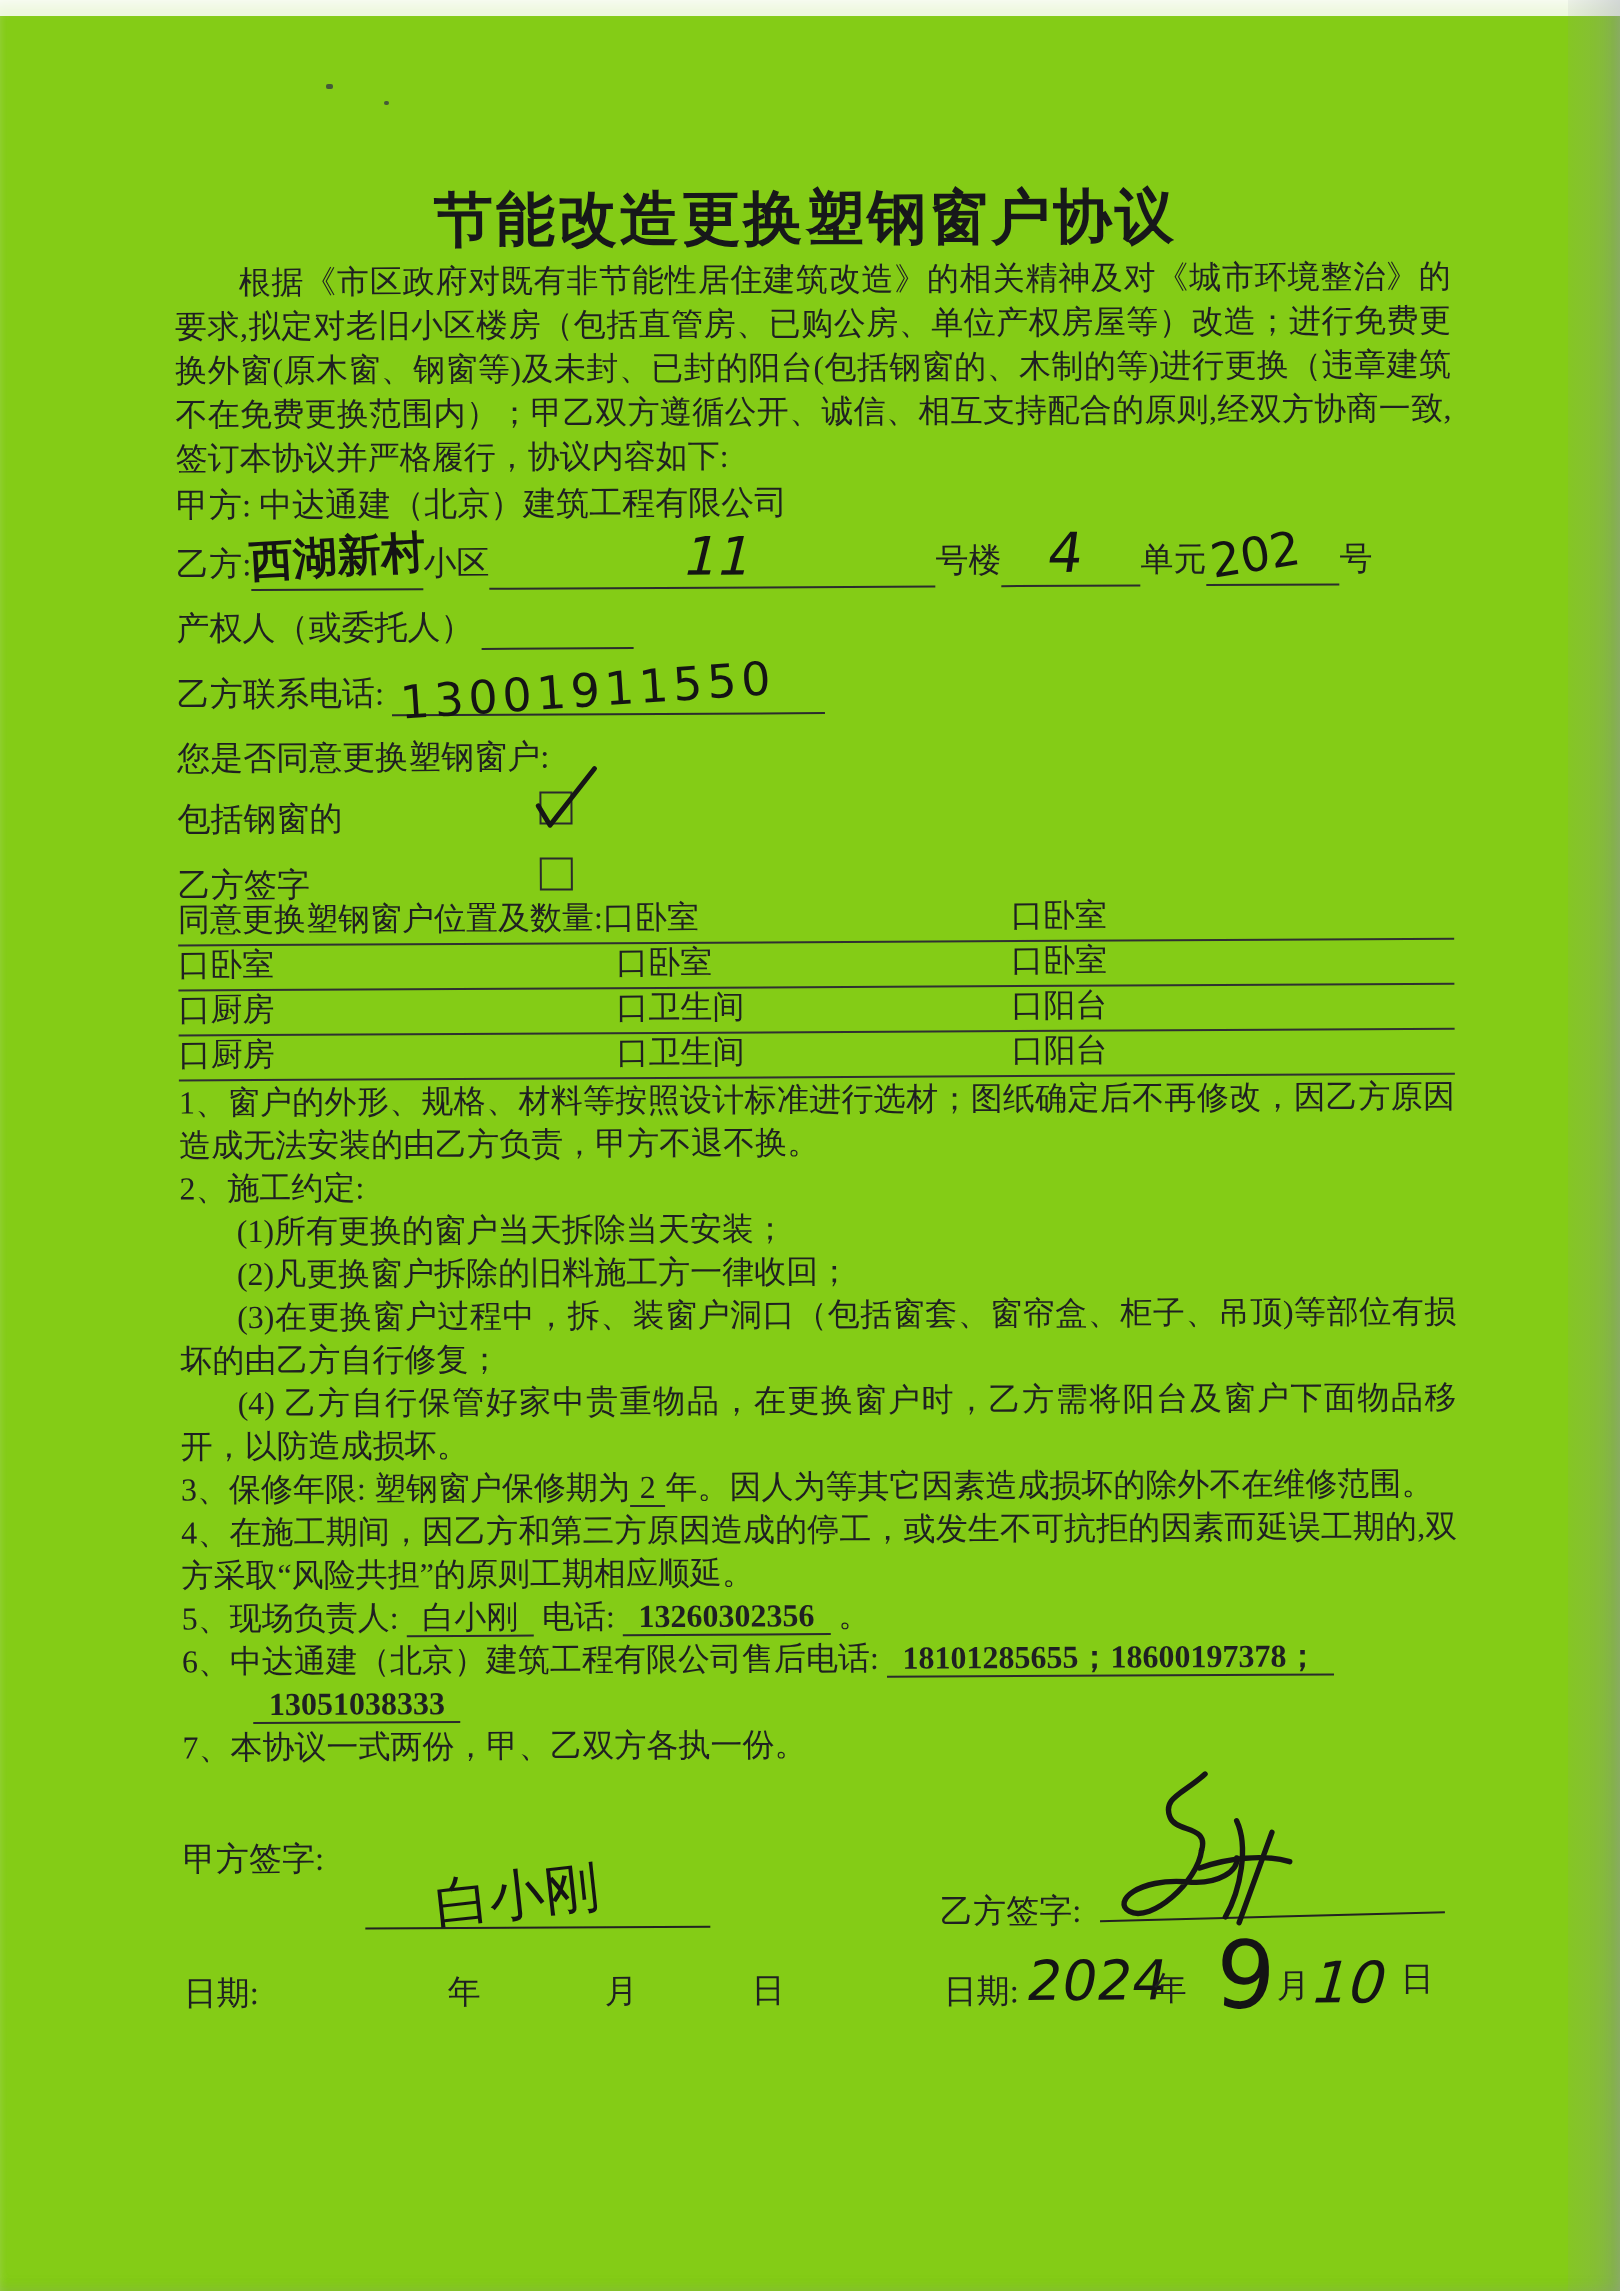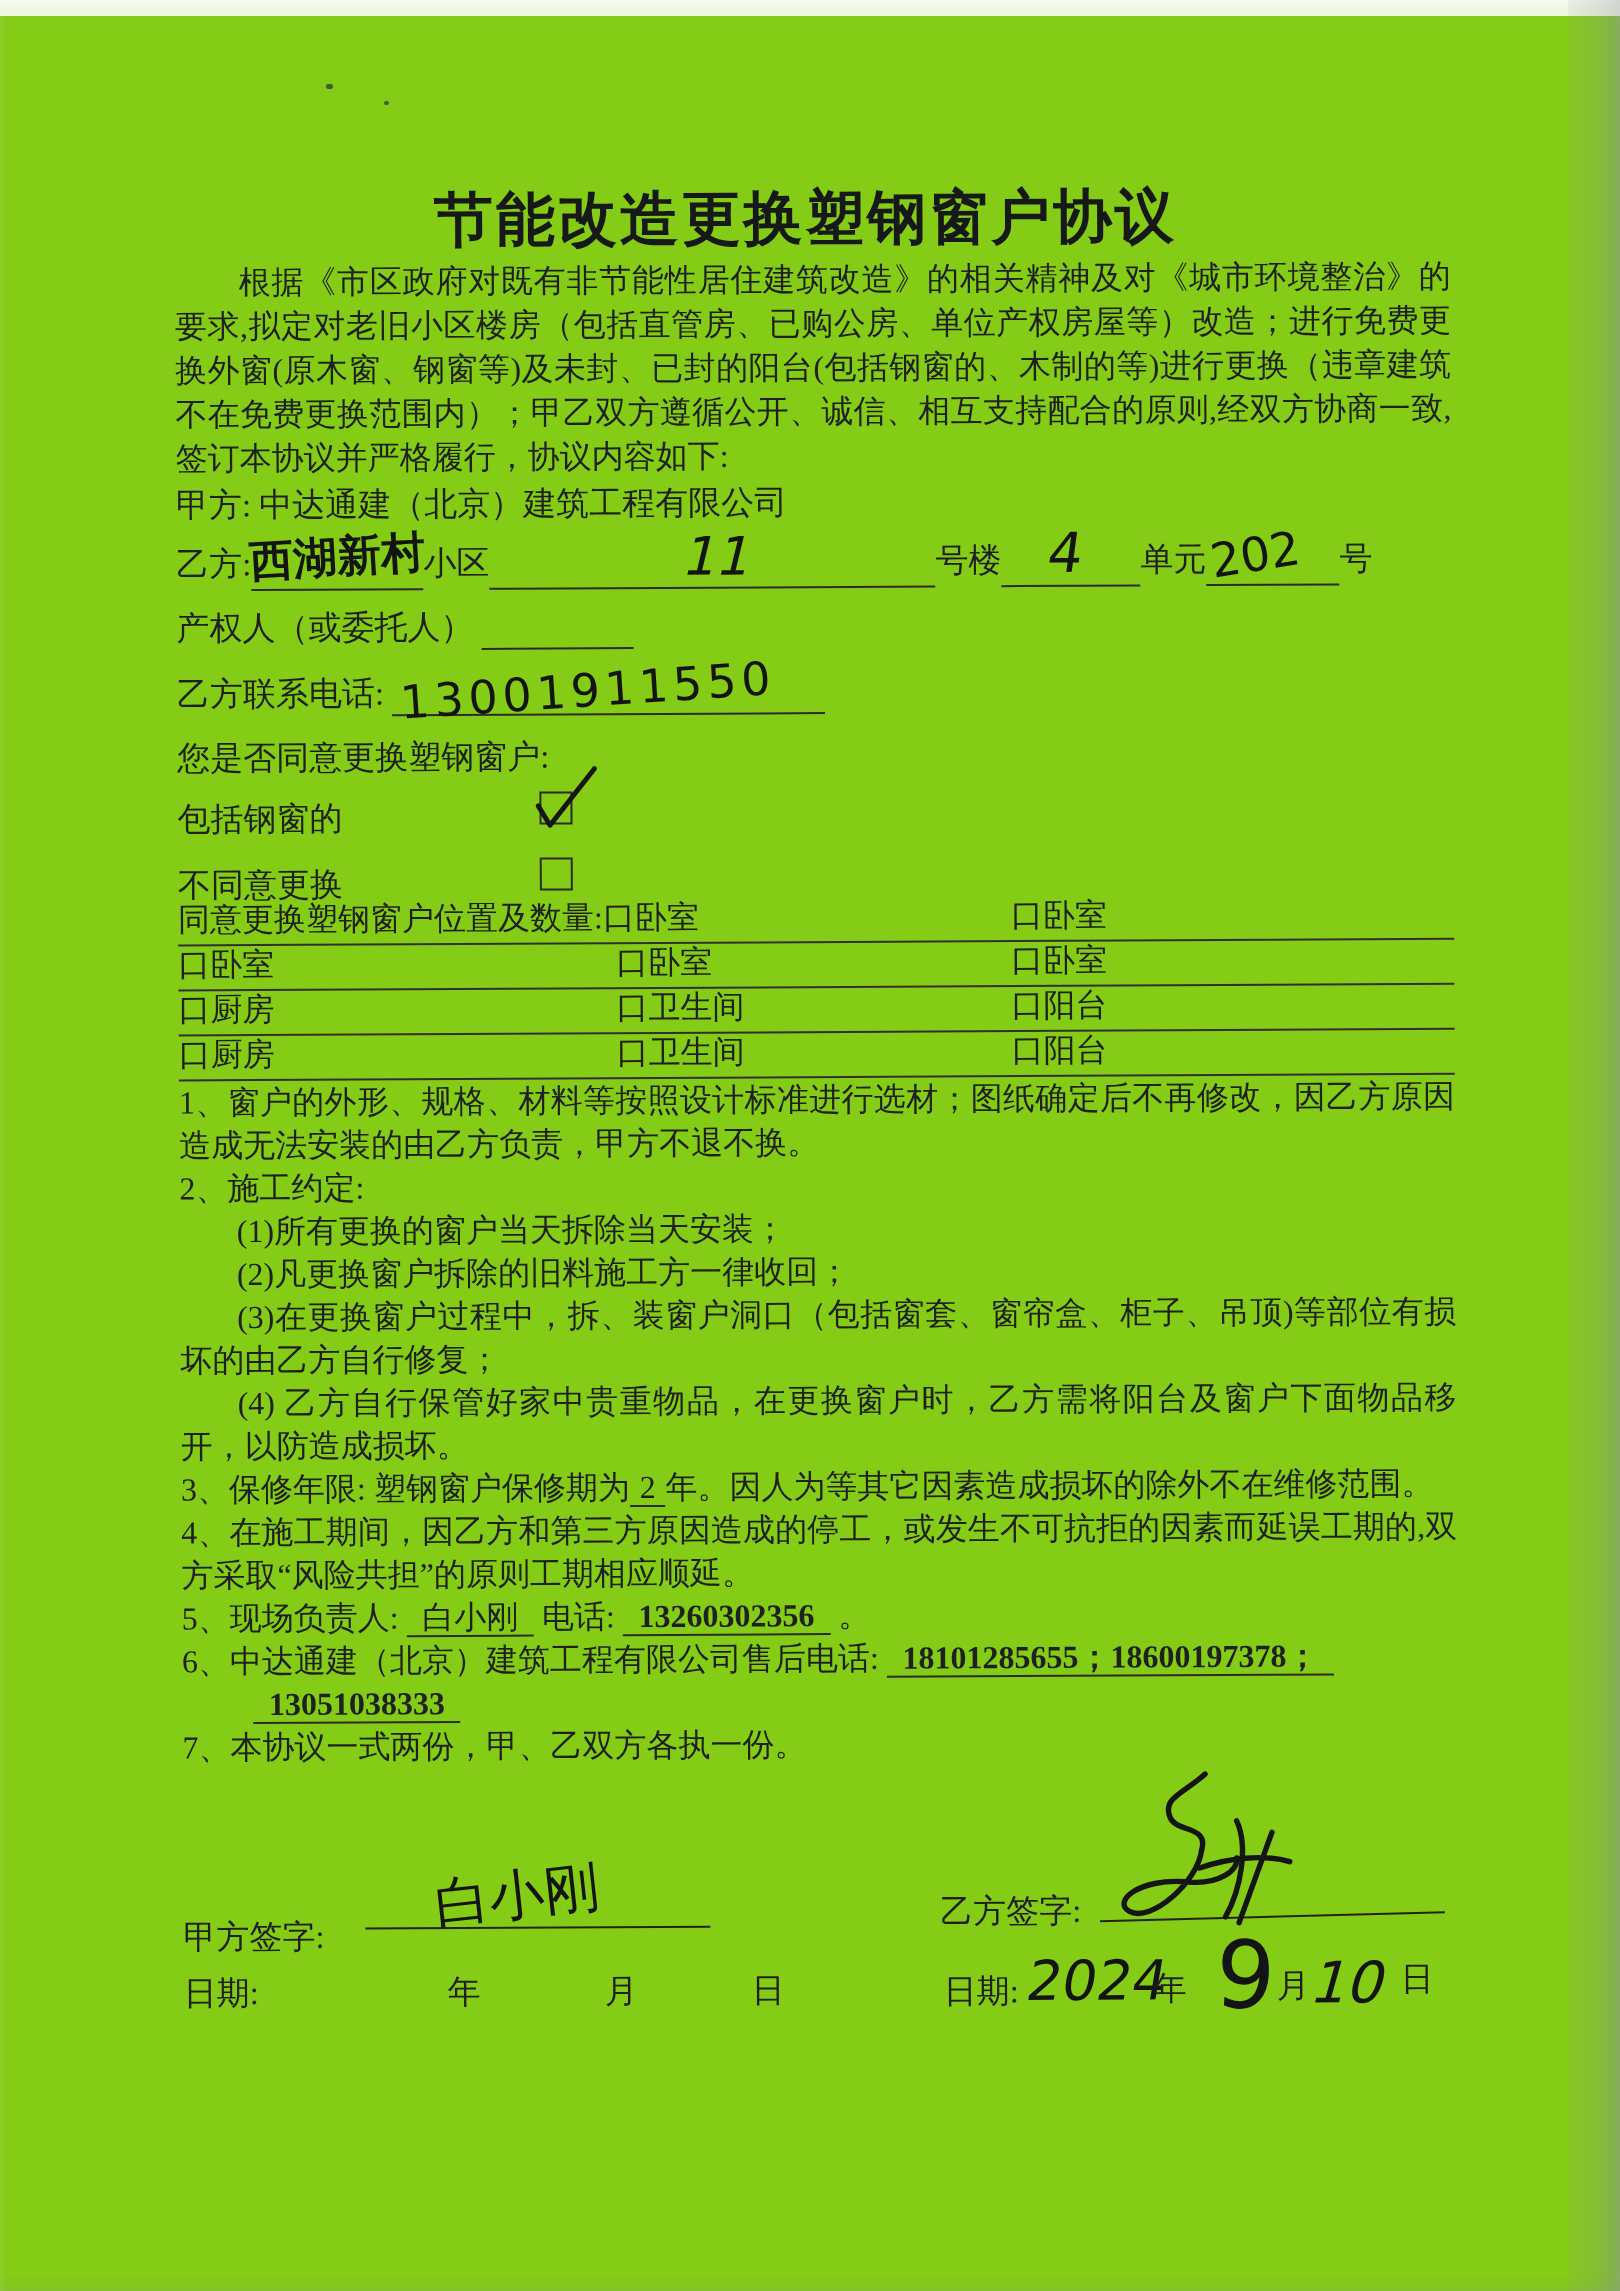--- a/index.html
+++ b/index.html
@@ -140,21 +140,21 @@
 
     <div class="line chk-row" style="top:794px;">
       <span>包括钢窗的</span>
       <span class="box"></span>
       <svg class="chk-svg" viewBox="0 0 78 72">
         <polyline points="8,44 20,64 66,6" fill="none" stroke="#161616" stroke-width="5" stroke-linecap="round" stroke-linejoin="round"></polyline>
       </svg>
     </div>
 
     <div class="line chk-row" style="top:860px;">
-      <span>不同意更换</span>
+      <span>乙方签字</span>
       <span class="box"></span>
     </div>
 
     <div class="loc-table">
       <div class="loc-row">
         <span class="loc-head">
           <span>同意更换塑钢窗户位置及数量:</span><span>口卧室</span>
         </span>
         <span class="loc-cell c-2">口卧室</span>
       </div>
@@ -183,21 +183,21 @@
       <p class="indent">(3)在更换窗户过程中，拆、装窗户洞口（包括窗套、窗帘盒、柜子、吊顶)等部位有损坏的由乙方自行修复；</p>
       <p class="indent">(4) 乙方自行保管好家中贵重物品，在更换窗户时，乙方需将阳台及窗户下面物品移开，以防造成损坏。</p>
       <p><span>3、保修年限: 塑钢窗户保修期为</span><span class="ul" style="padding:0 9.8px;">2</span><span>年。因人为等其它因素造成损坏的除外不在维修范围。</span></p>
       <p>4、在施工期间，因乙方和第三方原因造成的停工，或发生不可抗拒的因素而延误工期的,双方采取“风险共担”的原则工期相应顺延。</p>
       <p><span>5、现场负责人:</span> <span class="ul">白小刚</span> <span>电话:</span> <span class="ul num">13260302356</span> <span>。</span></p>
       <p><span>6、中达通建（北京）建筑工程有限公司售后电话:</span> <span class="ul num">18101285655；18600197378；</span></p>
       <p class="c6b"><span class="ul num">13051038333</span></p>
       <p>7、本协议一式两份，甲、乙双方各执一份。</p>
     </div>
 
-    <div class="sig-label" style="left:179px;top:1912px;">甲方签字:</div>
+    <div class="sig-label" style="left:179px;top:1834px;">甲方签字:</div>
     <div class="sig-line-a">
       <span class="hw">白小刚</span>
     </div>
 
     <div class="sig-label" style="left:936px;top:1890px;">乙方签字:</div>
     <div class="sig-line-b"></div>
     <svg class="sig-svg" viewBox="0 0 240 190">
       <g fill="none" stroke="#151515" stroke-width="5.5" stroke-linecap="round" stroke-linejoin="round">
         <path d="M118,6 C96,26 74,30 82,50 C88,66 122,58 114,84"></path>
         <path d="M114,84 C110,116 62,158 40,146 C22,136 50,112 98,116 C132,120 152,104 150,92"></path>

